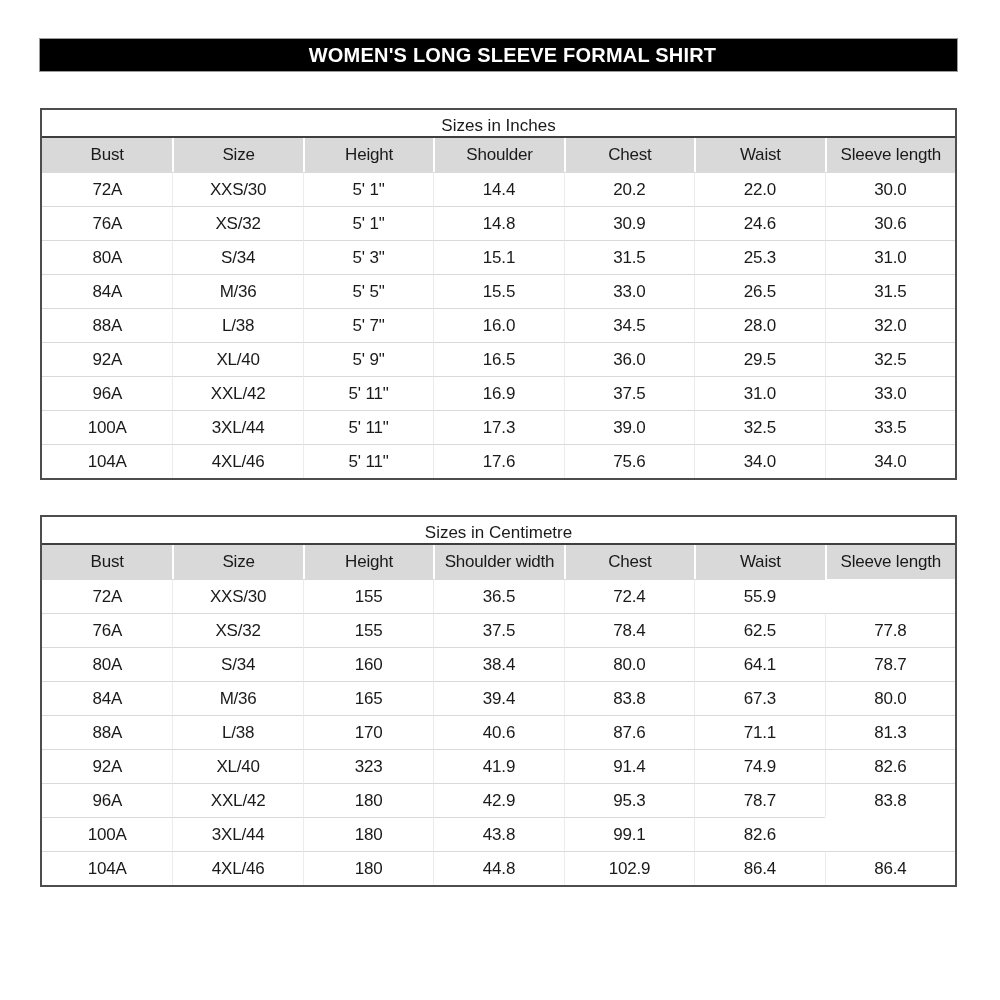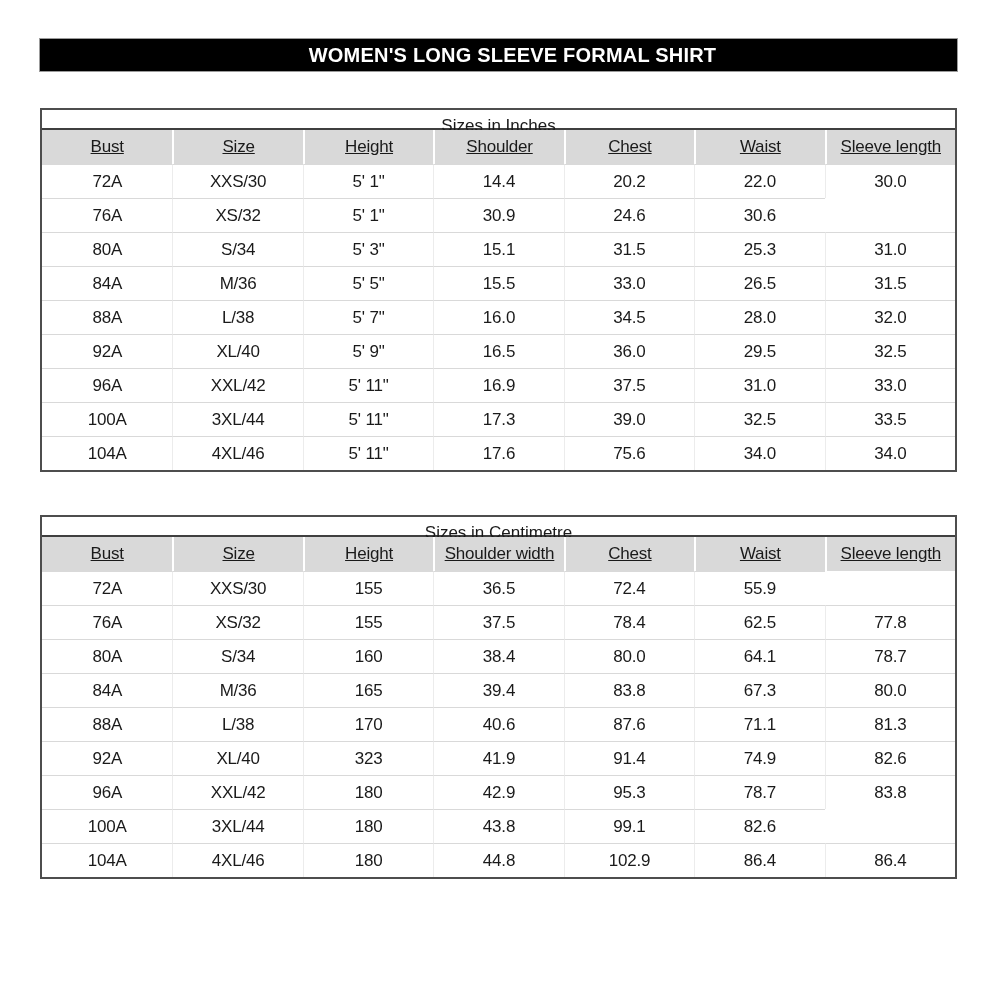--- a/index.html
+++ b/index.html
@@ -28,21 +28,21 @@
   .size-table {
     position: absolute;
     left: 40px;
     width: 917px;
     background: #ffffff;
     border: 2px solid #4d4d4d;
   }
   .size-table.t0 { top: 108px; }
   .size-table.t1 { top: 515px; }
   .caption {
-    height: 20px;
+    height: 28px;
     line-height: 32px;
     text-align: center;
     font-size: 17px;
     border-bottom: 2px solid #3f3f3f;
     background: #ffffff;
   }
   .grid {
     display: grid;
     grid-template-columns: repeat(7, 1fr);
   }
@@ -52,21 +52,20 @@
     align-items: center;
     justify-content: center;
     font-size: 17px;
     letter-spacing: -0.2px;
     white-space: nowrap;
     overflow: hidden;
   }
   .header .cell {
     background: #d9d9d9;
     border-left: 2px solid #ffffff;
-    text-decoration: underline;
   }
   .header .cell:first-child { border-left: none; }
   .row .cell {
     background: #ffffff;
     border-left: 1px solid #ececec;
     border-top: 1px solid #d9d9d9;
   }
   .row .cell:first-child { border-left: none; }
   .row:first-of-type .cell { border-top: none; }
 </style>
@@ -94,20 +93,21 @@
       <div class="cell">5' 1"</div>
       <div class="cell">14.4</div>
       <div class="cell">20.2</div>
       <div class="cell">22.0</div>
       <div class="cell">30.0</div>
     </div>
     <div class="grid row">
       <div class="cell">76A</div>
       <div class="cell">XS/32</div>
       <div class="cell">5' 1"</div>
+      <div class="cell">14.8</div>
       <div class="cell">30.9</div>
       <div class="cell">24.6</div>
       <div class="cell">30.6</div>
     </div>
     <div class="grid row">
       <div class="cell">80A</div>
       <div class="cell">S/34</div>
       <div class="cell">5' 3"</div>
       <div class="cell">15.1</div>
       <div class="cell">31.5</div>

